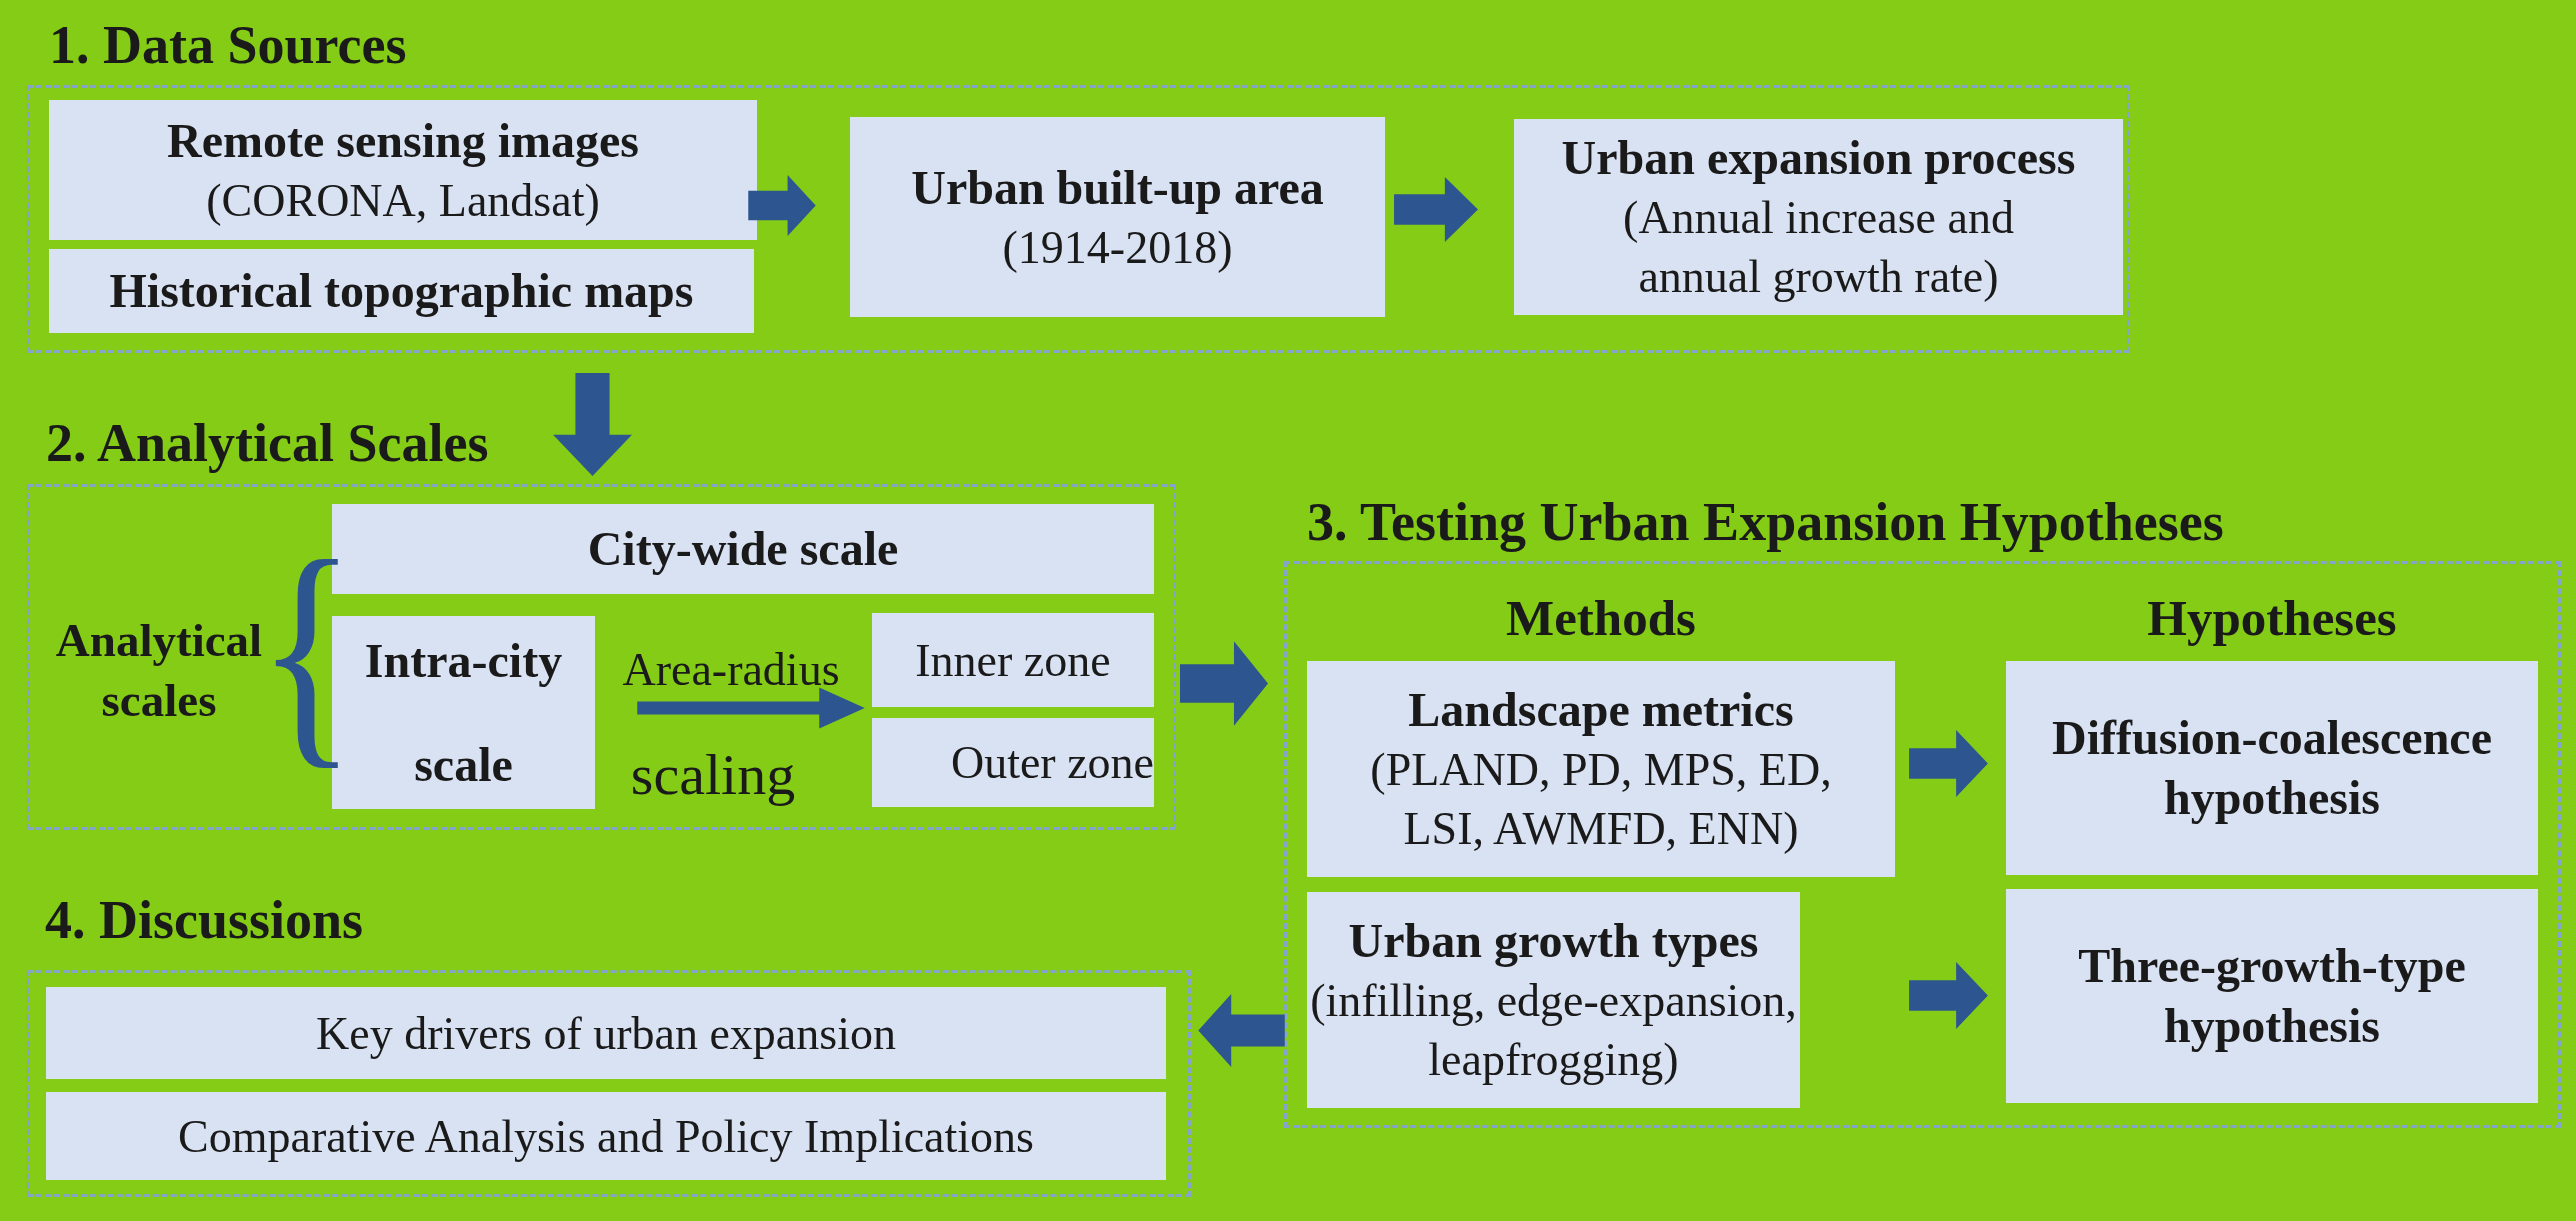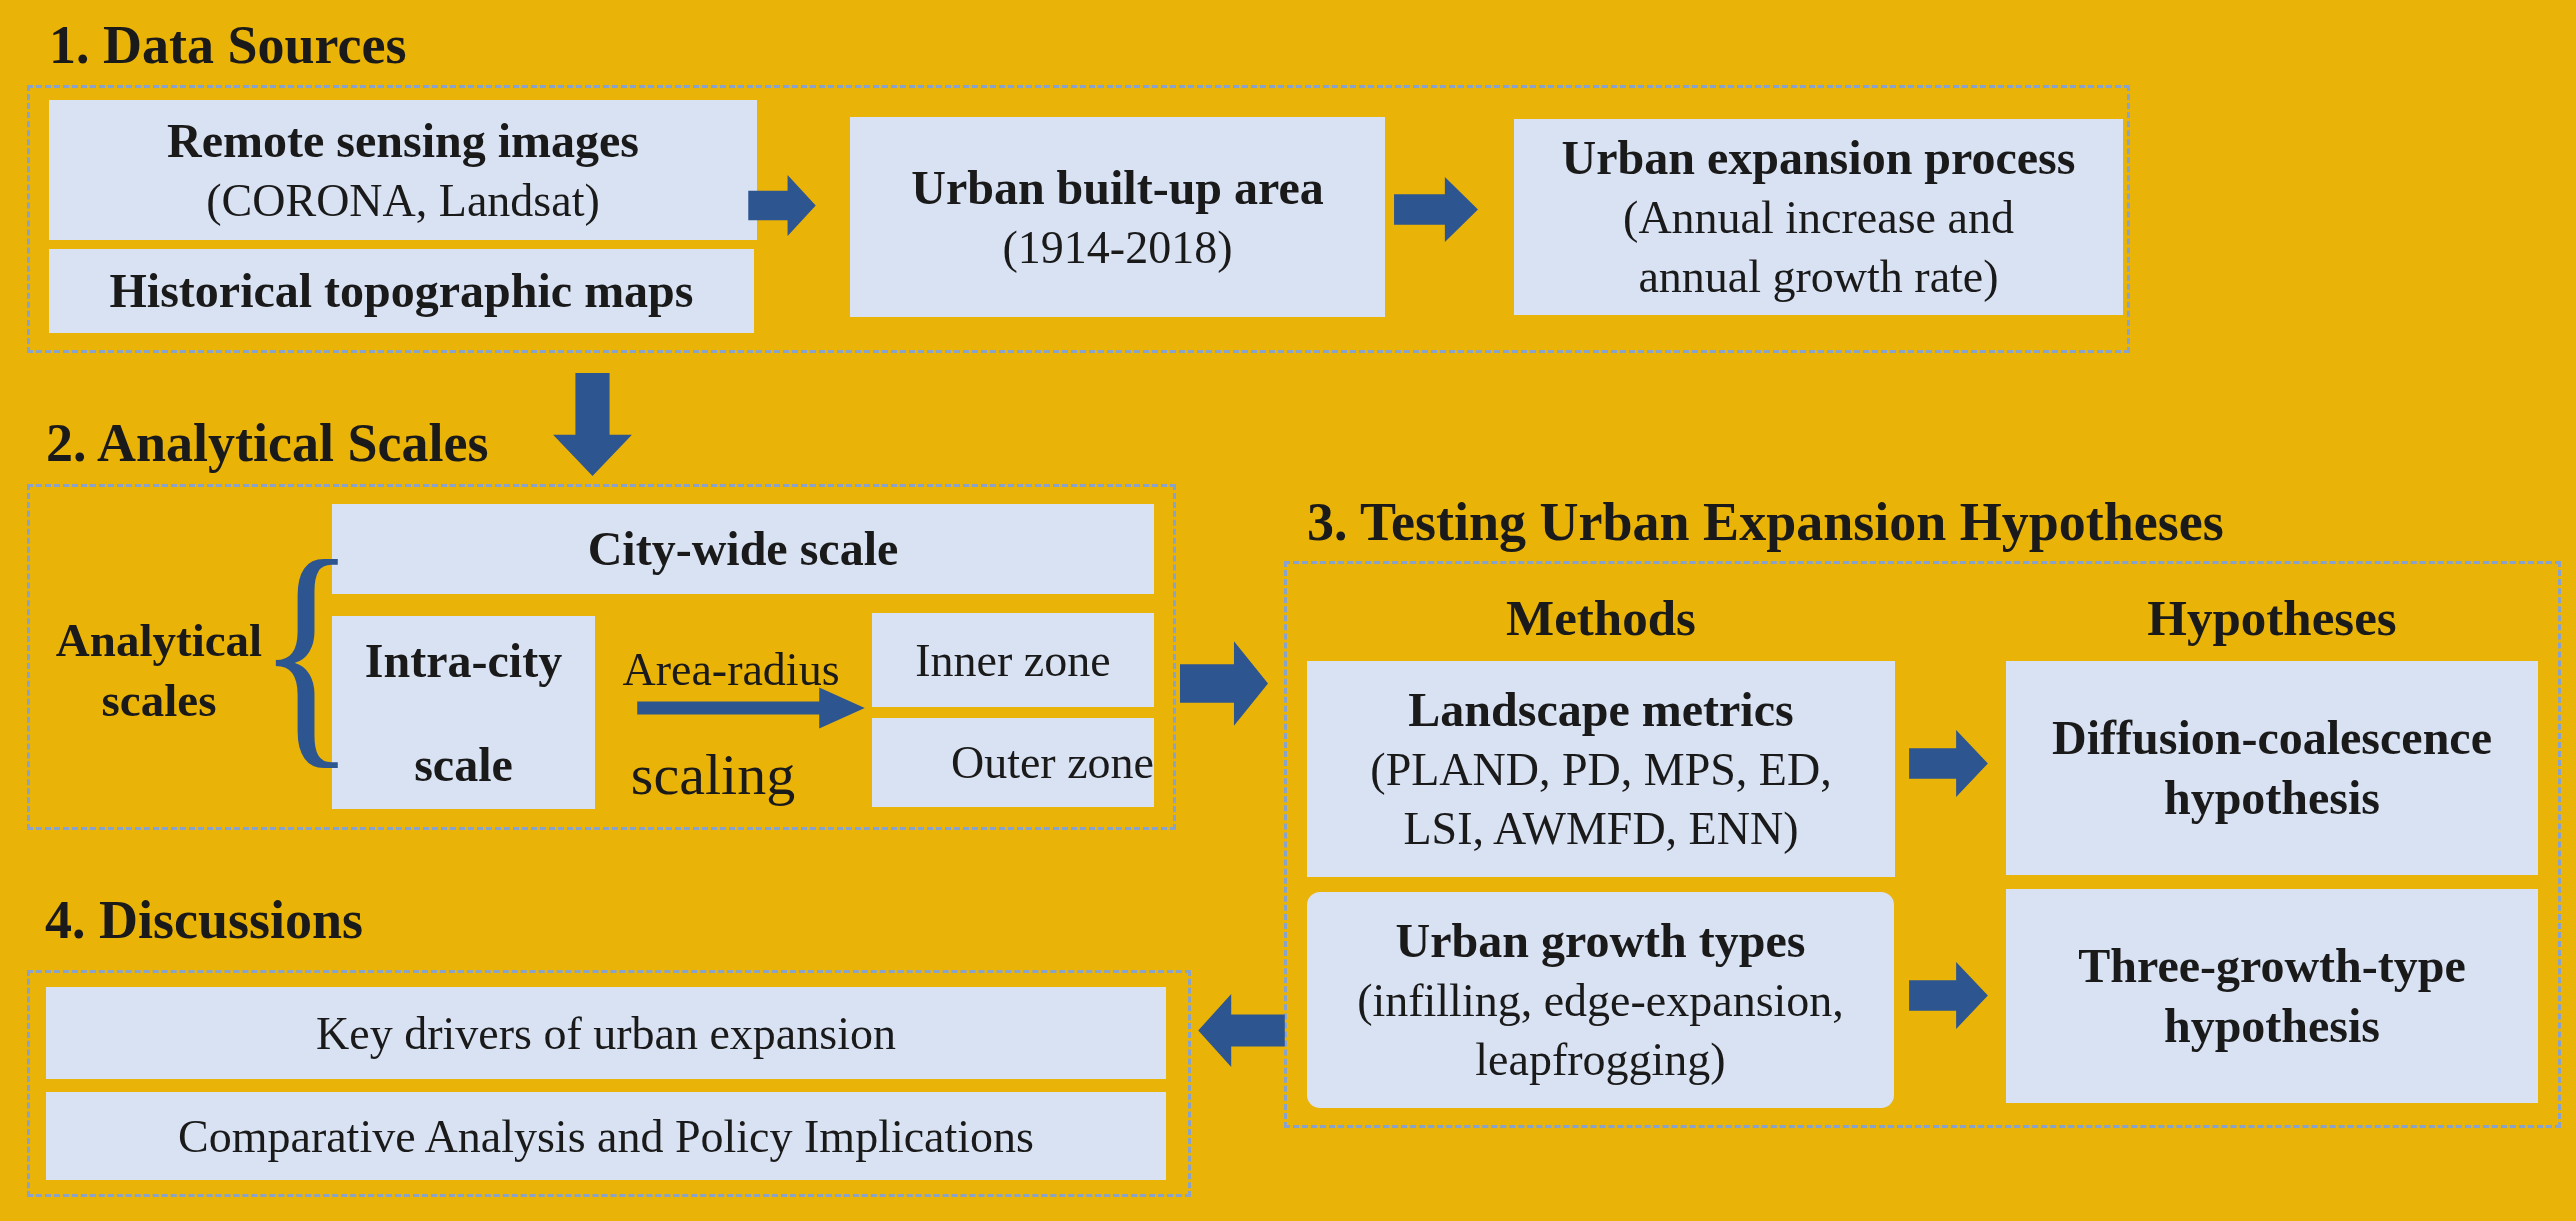--- a/index.html
+++ b/index.html
@@ -3,21 +3,21 @@
 <meta charset="utf-8">
 <style>
   :root{
     --box-fill:#D9E2F2;
     --dash:#87A2CC;
     --arrow:#2D5590;
     --ink:#1A1A1A;
   }
   html,body{margin:0;padding:0;background:#ffffff;}
   #canvas{
-    position:relative;width:2576px;height:1221px;background:#eab308;
+    position:relative;width:2576px;height:1221px;background:#84cc16;
     font-family:"Liberation Serif","DejaVu Serif",serif;color:var(--ink);
     overflow:hidden;
   }
   .heading{
     position:absolute;font-weight:700;font-size:54px;line-height:65px;
     white-space:nowrap;letter-spacing:0;
   }
   .dashedbox{
     position:absolute;border:3.5px dashed var(--dash);background:transparent;
   }
@@ -107,21 +107,21 @@
   </div>
 
   <div class="collabel" style="left:1307px;top:589px;width:588px;">Methods</div>
   <div class="collabel" style="left:2006px;top:589px;width:532px;">Hypotheses</div>
 
   <div class="fbox" style="left:1307px;top:661px;width:588px;height:216px;text-align:center;">
     <div class="bl b">Landscape metrics</div>
     <div class="bl r">(PLAND, PD, MPS, ED,</div>
     <div class="bl r">LSI, AWMFD, ENN)</div>
   </div>
-  <div class="fbox" style="left:1307px;top:892px;width:587px;height:216px;border-radius:13px;">
+  <div class="fbox" style="left:1307px;top:892px;width:493px;height:216px;">
     <div class="bl b">Urban growth types</div>
     <div class="bl r">(infilling, edge-expansion,</div>
     <div class="bl r">leapfrogging)</div>
   </div>
   <div class="fbox" style="left:2006px;top:661px;width:532px;height:214px;">
     <div class="bl b">Diffusion-coalescence</div>
     <div class="bl b">hypothesis</div>
   </div>
   <div class="fbox" style="left:2006px;top:889px;width:532px;height:214px;">
     <div class="bl b">Three-growth-type</div>

